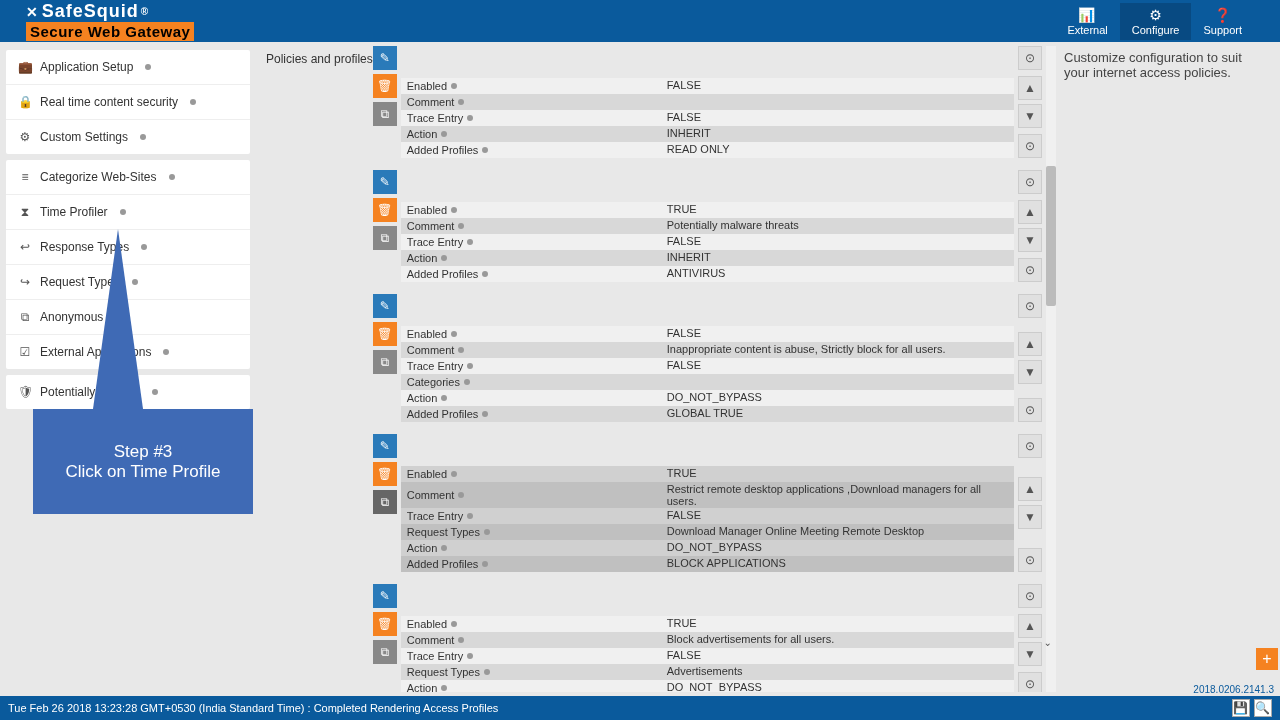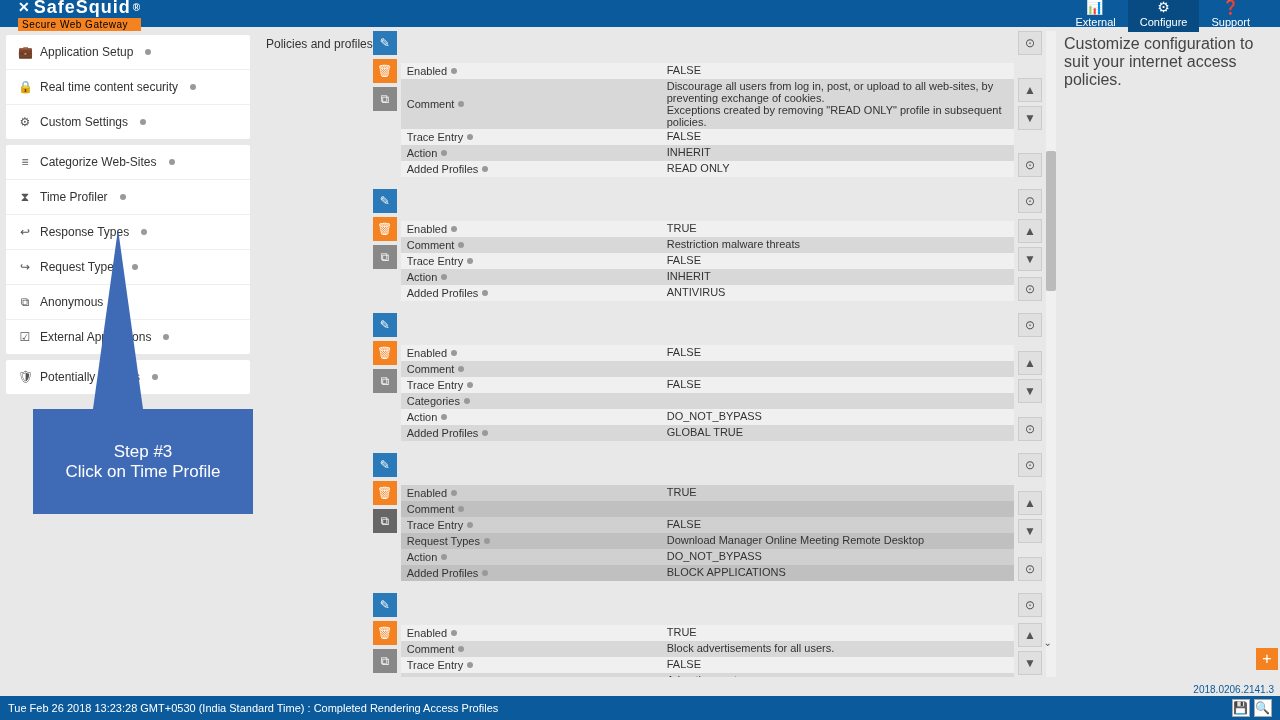--- a/index.html
+++ b/index.html
@@ -1,41 +1,41 @@
 <!DOCTYPE html>
 <html><head>
 <meta charset="utf-8">
 <style>
 * { margin: 0; padding: 0; box-sizing: border-box; }
 body { font-family: Arial, sans-serif; font-size: 12px; color: #333; background: #e8e8e8; width: 1280px; height: 720px; overflow: hidden; position: relative; }
 
-.header { background: #0a5a9c; height: 27px; display: flex; justify-content: space-between; align-items: center; padding: 0 18px; }
+.header { background: #0a5a9c; height: 42px; display: flex; justify-content: space-between; align-items: center; padding: 0 26px; }
 .logo-area { display: flex; flex-direction: column; }
 .logo-text { color: #fff; font-size: 18px; font-weight: bold; letter-spacing: 1px; display: flex; align-items: center; }
 .logo-text::before { content: "✕"; color: #fff; margin-right: 3px; font-size: 14px; }
 .logo-text::after { content: "®"; font-size: 10px; vertical-align: super; margin-left: 2px; }
-.logo-sub { background: #f58220; color: #000; font-size: 10px; padding: 1px 4px; font-weight: normal; letter-spacing: 0.5px; }
+.logo-sub { background: #f58220; color: #000; font-size: 15px; padding: 1px 4px; font-weight: bold; letter-spacing: 0.5px; }
 .header-buttons { display: flex; gap: 0; }
 .header-btn { color: #fff; text-align: center; padding: 4px 12px; font-size: 11px; cursor: pointer; }
 .header-btn.active { background: #084a82; }
 .header-btn-icon { font-size: 14px; display: block; margin-bottom: 1px; }
 
 .main { display: flex; height: calc(100% - 42px - 24px); }
 .sidebar { width: 256px; padding: 8px 6px; }
 .sidebar-group { background: #fff; margin-bottom: 6px; border-radius: 2px; }
 .sidebar-item { padding: 10px 12px; font-size: 12px; color: #333; cursor: pointer; display: flex; align-items: center; gap: 8px; border-bottom: 1px solid #eee; }
 .sidebar-item:last-child { border-bottom: none; }
 .sidebar-item-icon { width: 14px; text-align: center; color: #555; }
 .info-dot { display: inline-block; width: 6px; height: 6px; background: #999; border-radius: 50%; margin-left: 4px; vertical-align: middle; }
 
 .content { flex: 1; padding: 4px 4px 4px 10px; overflow: hidden; display: flex; flex-direction: row; }
 .content-title { text-align: center; font-size: 12px; color: #333; padding: 6px 0; }
 .content-body { display: flex; flex: 1; overflow: hidden; }
 .rules-area { flex: 1; overflow-y: auto; padding-right: 4px; }
-.right-panel { width: 220px; padding: 4px 8px; font-size: 16px; color: #444; }
+.right-panel { width: 220px; padding: 4px 8px; font-size: 13px; color: #444; }
 .scrollbar { width: 10px; background: #f0f0f0; position: relative; }
 .scrollbar-thumb { position: absolute; top: 120px; width: 100%; height: 140px; background: #bbb; border-radius: 2px; }
 
 .rule-block { display: flex; gap: 4px; margin-bottom: 12px; }
 .rule-block.selected .rule-table { background: #d4d4d4; }
 .rule-actions-left { display: flex; flex-direction: column; gap: 4px; width: 24px; }
 .rule-actions-right { display: flex; flex-direction: column; gap: 4px; width: 24px; justify-content: space-between; }
 .action-btn { width: 24px; height: 24px; display: flex; align-items: center; justify-content: center; color: #fff; font-size: 12px; cursor: pointer; }
 .action-btn.edit { background: #2a7ab9; }
 .action-btn.delete { background: #f58220; }
@@ -145,21 +145,20 @@
               <div class="action-btn delete">🗑</div>
               <div class="action-btn copy">⧉</div>
             </div>
             <div class="rule-table">
               <div class="rule-row">
                 <div class="rule-label">Enabled <span class="info-dot"></span></div>
                 <div class="rule-value">FALSE</div>
               </div>
               <div class="rule-row">
                 <div class="rule-label">Comment <span class="info-dot"></span></div>
-                <div class="rule-value">Discourage all users from log in, post, or upload to all web-sites, by preventing exchange of cookies.<br>Exceptions created by removing "READ ONLY" profile in subsequent policies.</div>
               </div>
               <div class="rule-row">
                 <div class="rule-label">Trace Entry <span class="info-dot"></span></div>
                 <div class="rule-value">FALSE</div>
               </div>
               <div class="rule-row">
                 <div class="rule-label">Action <span class="info-dot"></span></div>
                 <div class="rule-value">INHERIT</div>
               </div>
               <div class="rule-row">
@@ -182,21 +181,21 @@
               <div class="action-btn delete">🗑</div>
               <div class="action-btn copy">⧉</div>
             </div>
             <div class="rule-table">
               <div class="rule-row">
                 <div class="rule-label">Enabled <span class="info-dot"></span></div>
                 <div class="rule-value">TRUE</div>
               </div>
               <div class="rule-row">
                 <div class="rule-label">Comment <span class="info-dot"></span></div>
-                <div class="rule-value">Restriction malware threats</div>
+                <div class="rule-value">Potentially malware threats</div>
               </div>
               <div class="rule-row">
                 <div class="rule-label">Trace Entry <span class="info-dot"></span></div>
                 <div class="rule-value">FALSE</div>
               </div>
               <div class="rule-row">
                 <div class="rule-label">Action <span class="info-dot"></span></div>
                 <div class="rule-value">INHERIT</div>
               </div>
               <div class="rule-row">
@@ -219,20 +218,21 @@
               <div class="action-btn delete">🗑</div>
               <div class="action-btn copy">⧉</div>
             </div>
             <div class="rule-table">
               <div class="rule-row">
                 <div class="rule-label">Enabled <span class="info-dot"></span></div>
                 <div class="rule-value">FALSE</div>
               </div>
               <div class="rule-row">
                 <div class="rule-label">Comment <span class="info-dot"></span></div>
+                <div class="rule-value">Inappropriate content is abuse, Strictly block for all users.</div>
               </div>
               <div class="rule-row">
                 <div class="rule-label">Trace Entry <span class="info-dot"></span></div>
                 <div class="rule-value">FALSE</div>
               </div>
               <div class="rule-row">
                 <div class="rule-label">Categories <span class="info-dot"></span></div>
               </div>
               <div class="rule-row">
                 <div class="rule-label">Action <span class="info-dot"></span></div>
@@ -258,20 +258,21 @@
               <div class="action-btn delete">🗑</div>
               <div class="action-btn sel-copy">⧉</div>
             </div>
             <div class="rule-table">
               <div class="rule-row">
                 <div class="rule-label">Enabled <span class="info-dot"></span></div>
                 <div class="rule-value">TRUE</div>
               </div>
               <div class="rule-row">
                 <div class="rule-label">Comment <span class="info-dot"></span></div>
+                <div class="rule-value">Restrict remote desktop applications ,Download managers for all users.</div>
               </div>
               <div class="rule-row">
                 <div class="rule-label">Trace Entry <span class="info-dot"></span></div>
                 <div class="rule-value">FALSE</div>
               </div>
               <div class="rule-row">
                 <div class="rule-label">Request Types <span class="info-dot"></span></div>
                 <div class="rule-value">Download Manager  Online Meeting  Remote Desktop</div>
               </div>
               <div class="rule-row">

